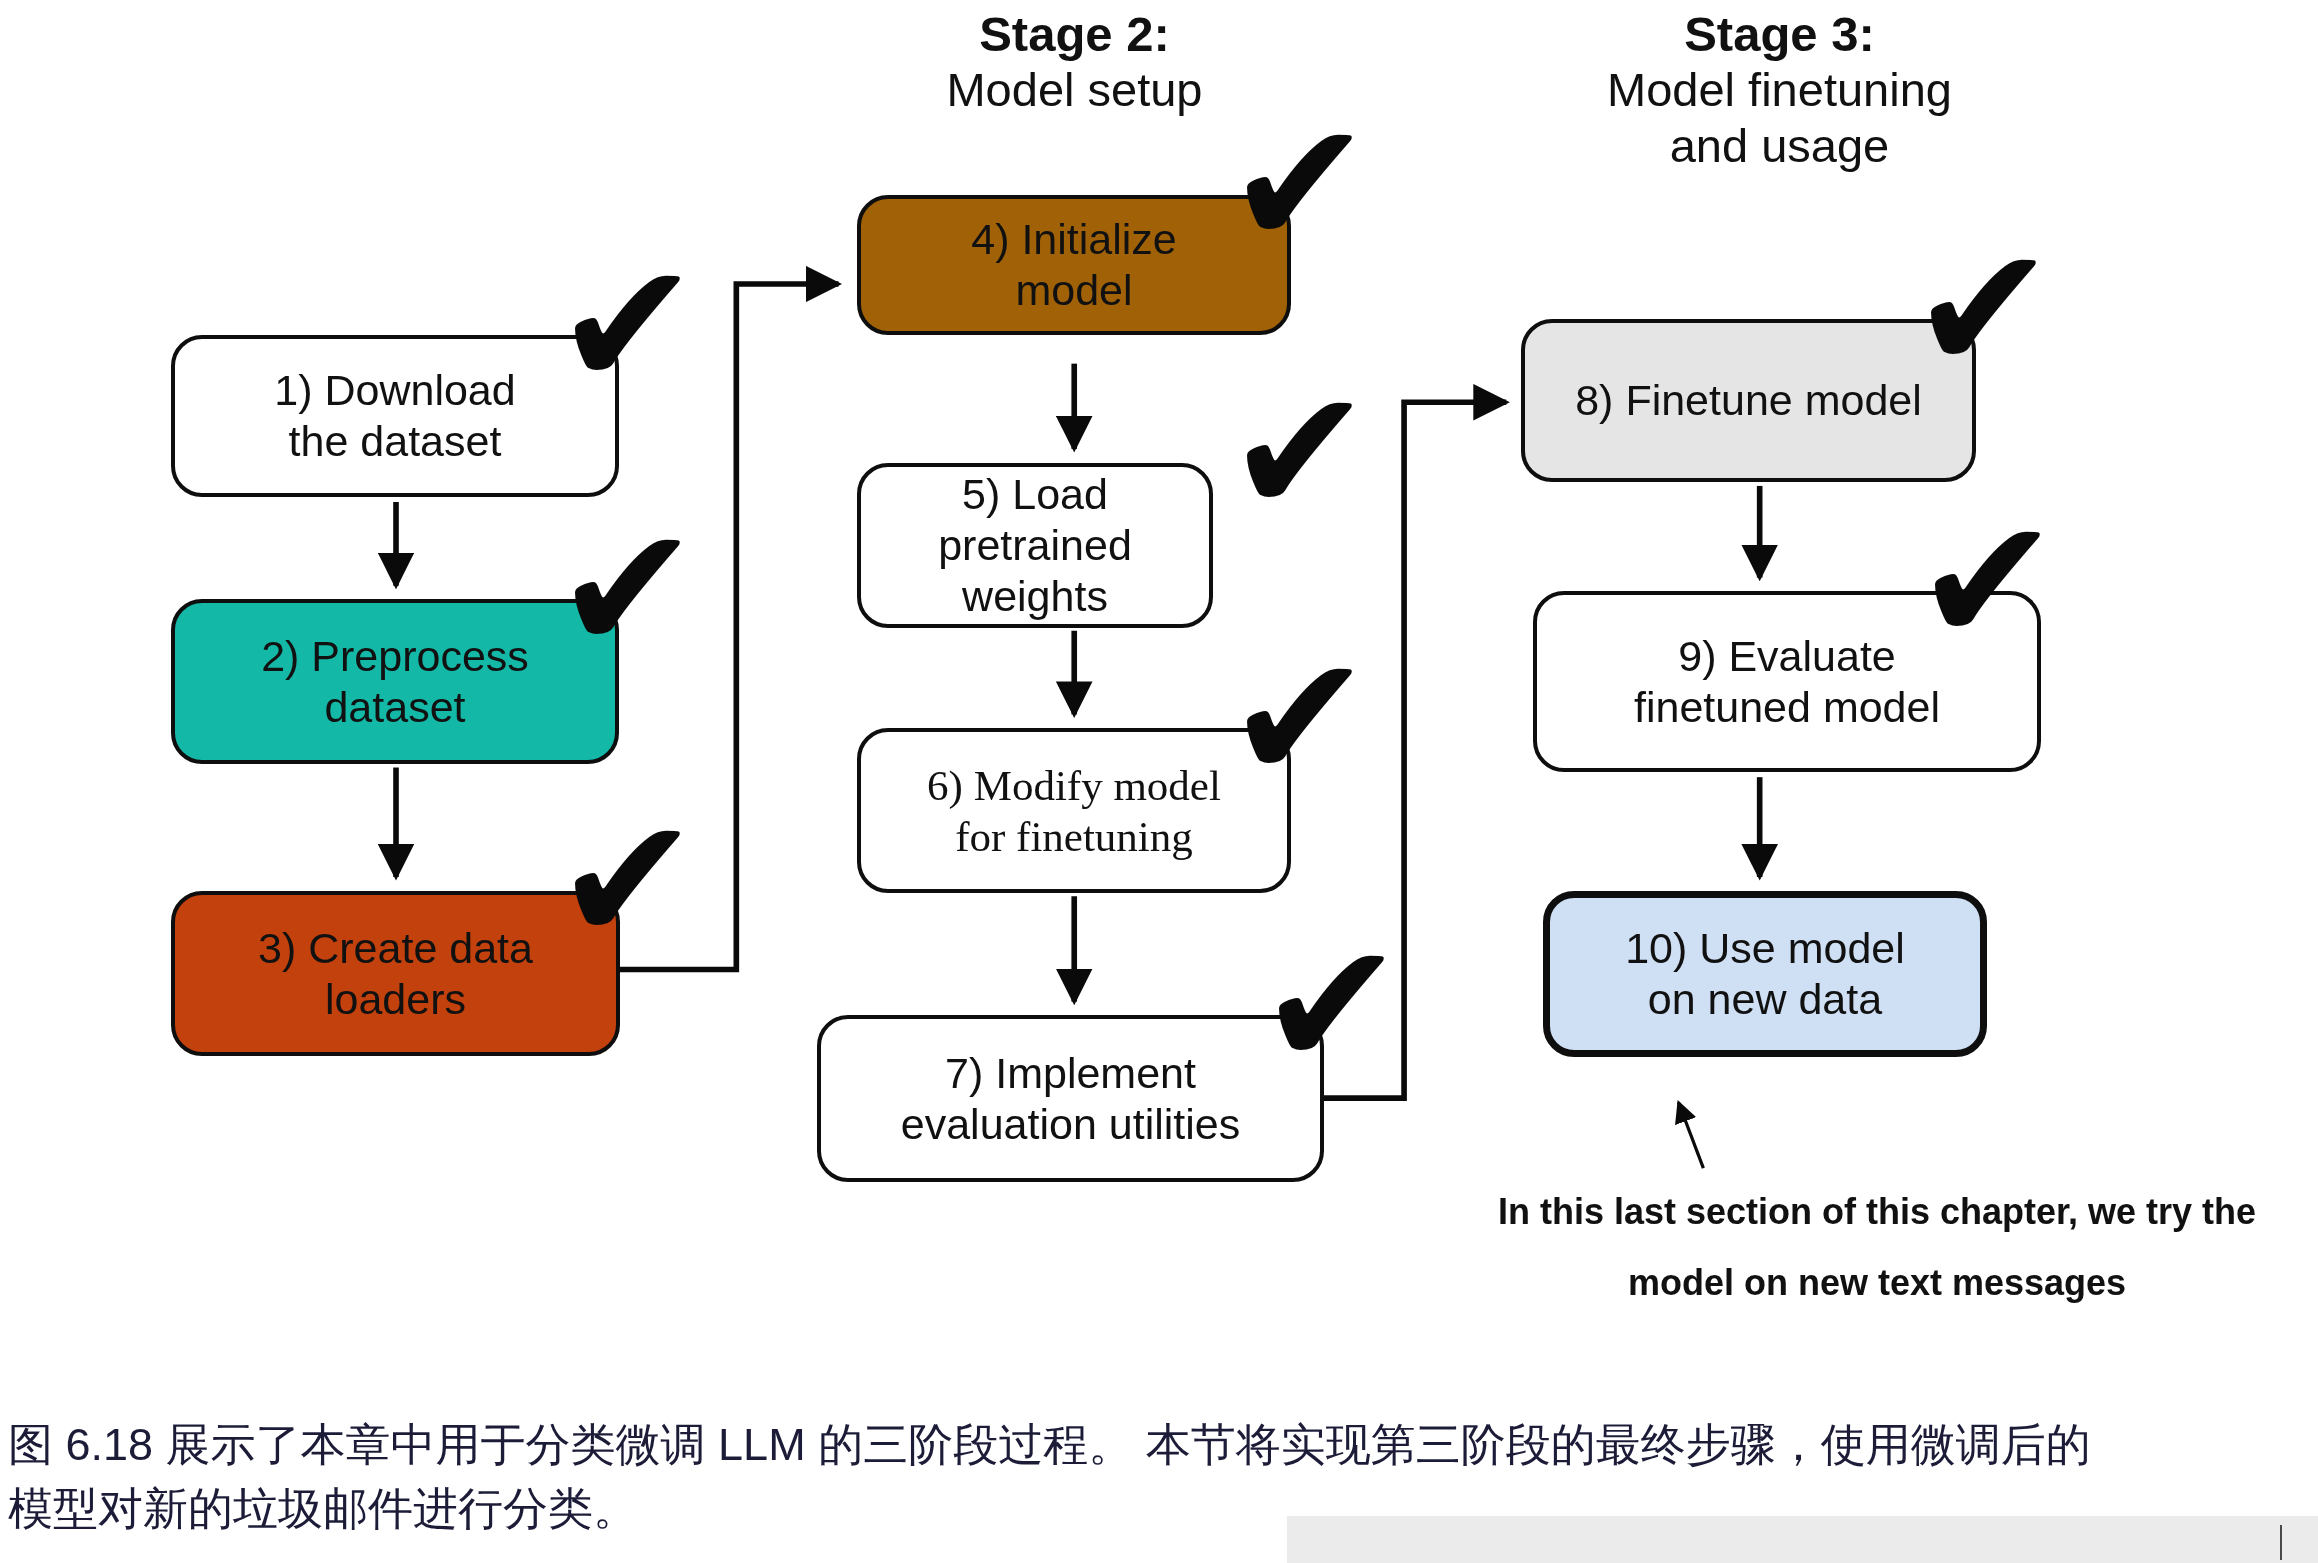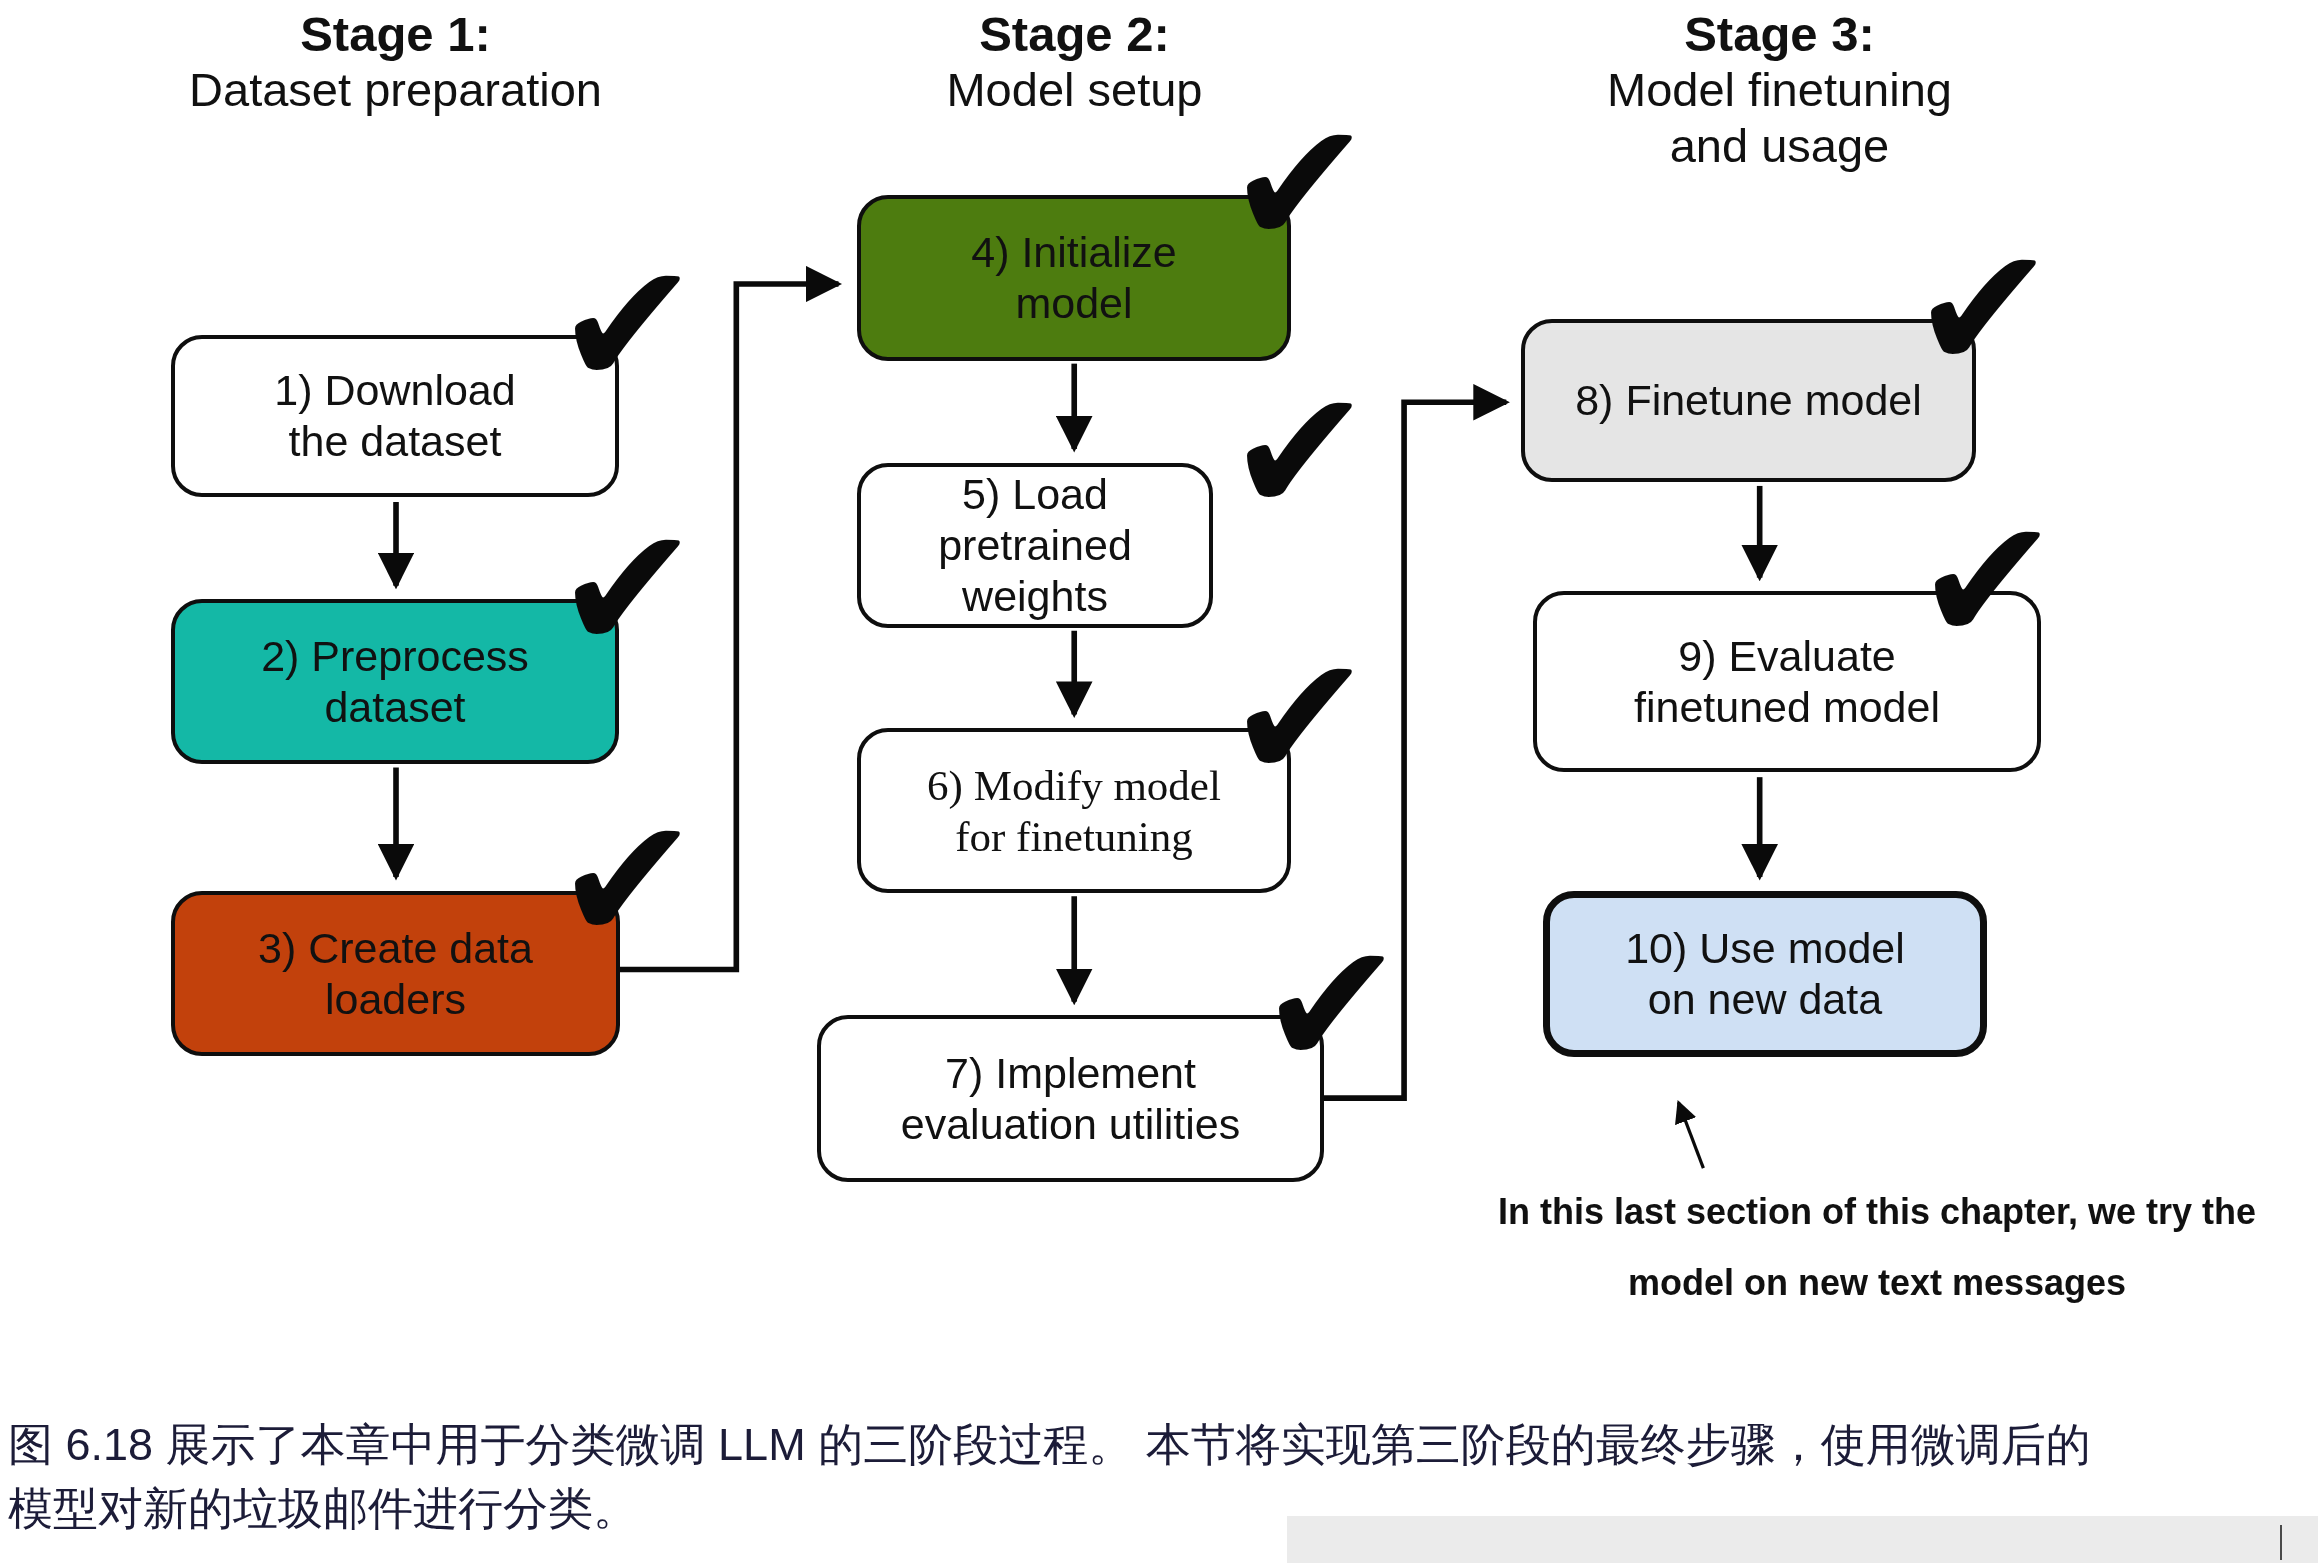--- a/index.html
+++ b/index.html
@@ -32,24 +32,20 @@
     font-size:45px;line-height:64px;white-space:pre-line;
   }
   .bottom-gray{position:absolute;left:1287px;top:1516px;width:1031px;height:48px;background:#ebebeb;}
   .text-cursor{position:absolute;left:2280px;top:1525px;width:2.4px;height:35px;background:#4a4a4a;}
 </style>
 </head>
 <body>
 
 <div class="canvas">
 
-  <div class="stage-title" style="left:158px;top:6.4px;width:475px;">
-    <span class="t1">Stage 1:</span>
-    <span class="t2">Dataset preparation</span>
-  </div>
   <div class="stage-title" style="left:841px;top:6.4px;width:467px;">
     <span class="t1">Stage 2:</span>
     <span class="t2">Model setup</span>
   </div>
   <div class="stage-title" style="left:1546px;top:6.4px;width:467px;">
     <span class="t1">Stage 3:</span>
     <span class="t2">Model finetuning
 and usage</span>
   </div>
 
@@ -84,21 +80,21 @@
   </div>
   <div class="box" style="left: 171px; top: 599px; width: 448px; height: 165px; border-color: rgb(14, 14, 14); background: #14b8a6;">
     <span class="box-label">2) Preprocess
 dataset</span>
   </div>
   <div class="box" style="left: 171px; top: 891px; width: 449px; height: 165px; border-color: rgb(14, 14, 14); background: #c2410c;">
     <span class="box-label">3) Create data
 loaders</span>
   </div>
 
-  <div class="box" style="left: 857px; top: 195px; width: 434px; height: 166px; border-color: rgb(14, 14, 14); background: #4d7c0f;">
+  <div class="box" style="left: 857px; top: 195px; width: 434px; height: 140px; border-color: rgb(14, 14, 14); background: #a16207;">
     <span class="box-label">4) Initialize
 model</span>
   </div>
   <div class="box" style="left: 857px; top: 463px; width: 356px; height: 165px; border-color: rgb(14, 14, 14); background: rgb(255, 255, 255);">
     <span class="box-label">5) Load pretrained
 weights</span>
   </div>
   <div class="box" style="left: 857px; top: 728px; width: 434px; height: 165px; border-color: rgb(14, 14, 14); background: rgb(255, 255, 255); font-family: Liberation Serif, serif;">
     <span class="box-label">6) Modify model
 for finetuning</span>

